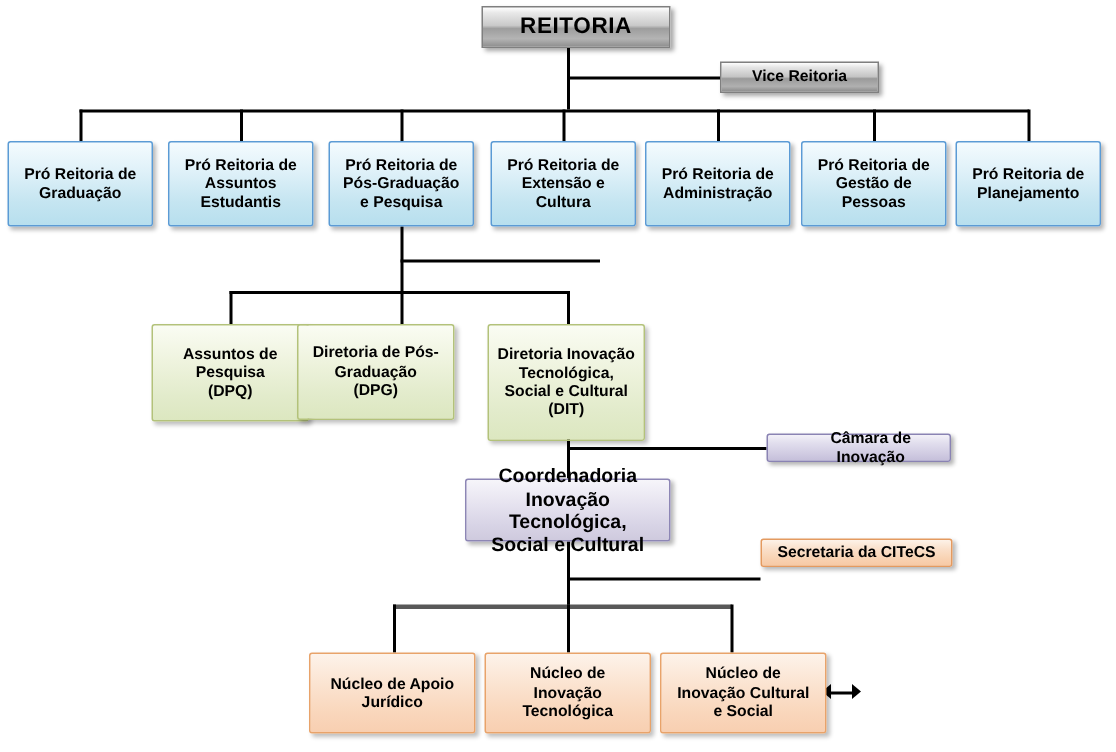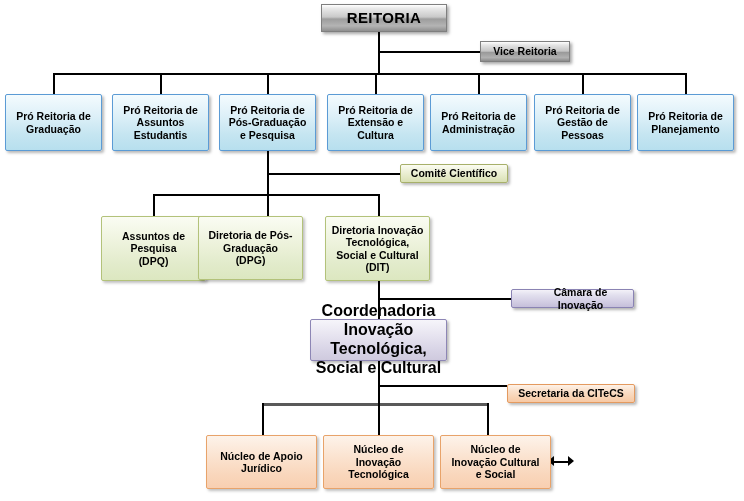--- a/index.html
+++ b/index.html
@@ -84,21 +84,21 @@
     border-radius: 2px;
     font-size: 10.5px;
   }
 
   
   .n-purple {
     border: 1px solid #8d86b5;
     background: linear-gradient(180deg, #f6f5fa 0%, #e7e4f0 38%, #d8d4e6 74%, #cfcade 100%);
     box-shadow: 2px 2px 3px rgba(0,0,0,0.28);
     border-radius: 2px;
-    font-size: 16px;
+    font-size: 13px;
   }
   .n-purple-sm {
     border: 1px solid #8a83b3;
     background: linear-gradient(180deg, #f3f1f8 0%, #e2dfee 30%, #d2cde3 70%, #c5bfda 100%);
     box-shadow: 2px 2px 3px rgba(0,0,0,0.30);
     border-radius: 2px;
     font-size: 10.5px;
   }
 
   
@@ -193,21 +193,21 @@
   <div class="dbl-arrow" style="left:548px; top:456px; width:26px;">
     <span class="head left"></span>
     <span class="shaft"></span>
     <span class="head right"></span>
   </div>
 
   <div class="node n-gray" style="left:321px; top:4px; width:126px; height:28px;">
     <span class="txt">REITORIA</span>
   </div>
 
-  <div class="node n-gray-sm" style="left:480px; top:41px; width:90px; height:21px;">
+  <div class="node n-gray-sm" style="left:480px; top:41px; width:106px; height:21px;">
     <span class="txt">Vice Reitoria</span>
   </div>
 
   <div class="node n-blue" style="left:5px; top:94px; width:97px; height:57px;">
     <span class="txt">Pró Reitoria de
 Graduação</span>
   </div>
   <div class="node n-blue" style="left:112px; top:94px; width:97px; height:57px;">
     <span class="txt">Pró Reitoria de
 Assuntos
@@ -230,52 +230,49 @@
   <div class="node n-blue" style="left:534px; top:94px; width:97px; height:57px;">
     <span class="txt">Pró Reitoria de
 Gestão de
 Pessoas</span>
   </div>
   <div class="node n-blue" style="left:637px; top:94px; width:97px; height:57px;">
     <span class="txt">Pró Reitoria de
 Planejamento</span>
   </div>
 
-  <div class="node n-olive" style="left:400px; top:164px; width:108px; height:19px;">
-    <span class="txt">Comitê Científico</span>
-  </div>
 
   <div class="node n-green" style="left:101px; top:216px; width:105px; height:65px;">
     <span class="txt">Assuntos de
 Pesquisa
 (DPQ)</span>
   </div>
   <div class="node n-green" style="left:198px; top:216px; width:105px; height:64px;">
     <span class="txt">Diretoria de Pós-
 Graduação
 (DPG)</span>
   </div>
-  <div class="node n-green" style="left:325px; top:216px; width:105px; height:65px;">
+  <div class="node n-green" style="left:325px; top:216px; width:105px; height:78px;">
     <span class="txt">Diretoria Inovação
 Tecnológica,
 Social e Cultural
 (DIT)</span>
   </div>
 
   <div class="node n-purple-sm" style="left:511px; top:289px; width:123px; height:19px;padding-left:16px;">
     <span class="txt">Câmara de Inovação</span>
   </div>
 
   <div class="node n-purple" style="left:310px; top:319px; width:137px; height:42px;">
     <span class="txt">Coordenadoria
 Inovação Tecnológica,
 Social e Cultural</span>
   </div>
 
-  <div class="node n-orange-sm" style="left:507px; top:384px; width:128px; height:19px;">
+  <div class="node n-orange-sm" style="left:507px; top:359px; width:128px; height:19px;">
     <span class="txt">Secretaria da CITeCS</span>
   </div>
 
   <div class="node n-orange" style="left:206px; top:435px; width:111px; height:54px;align-items:center;">
     <span class="txt">Núcleo de Apoio
 Jurídico</span>
   </div>
   <div class="node n-orange" style="left:323px; top:435px; width:111px; height:54px;">
     <span class="txt">Núcleo de
 Inovação

